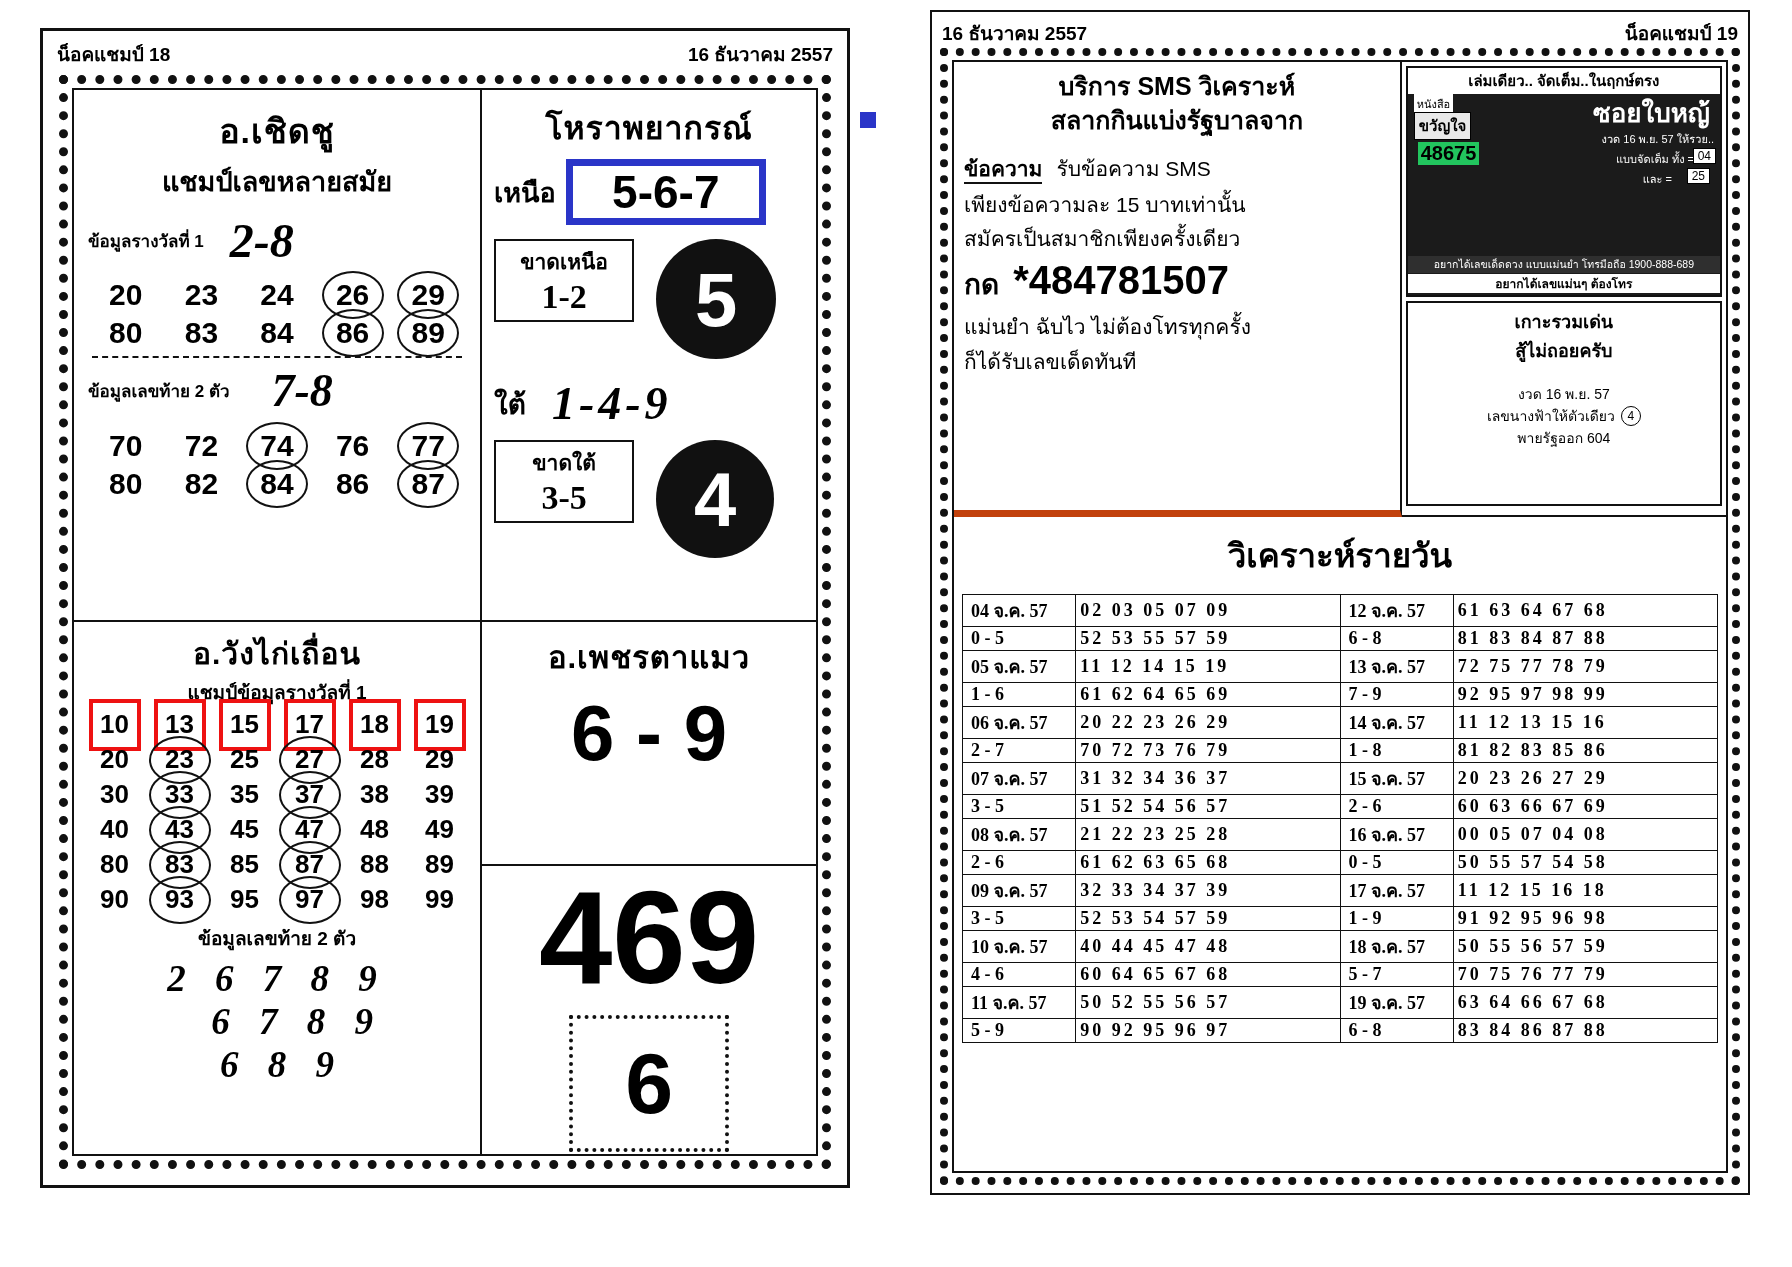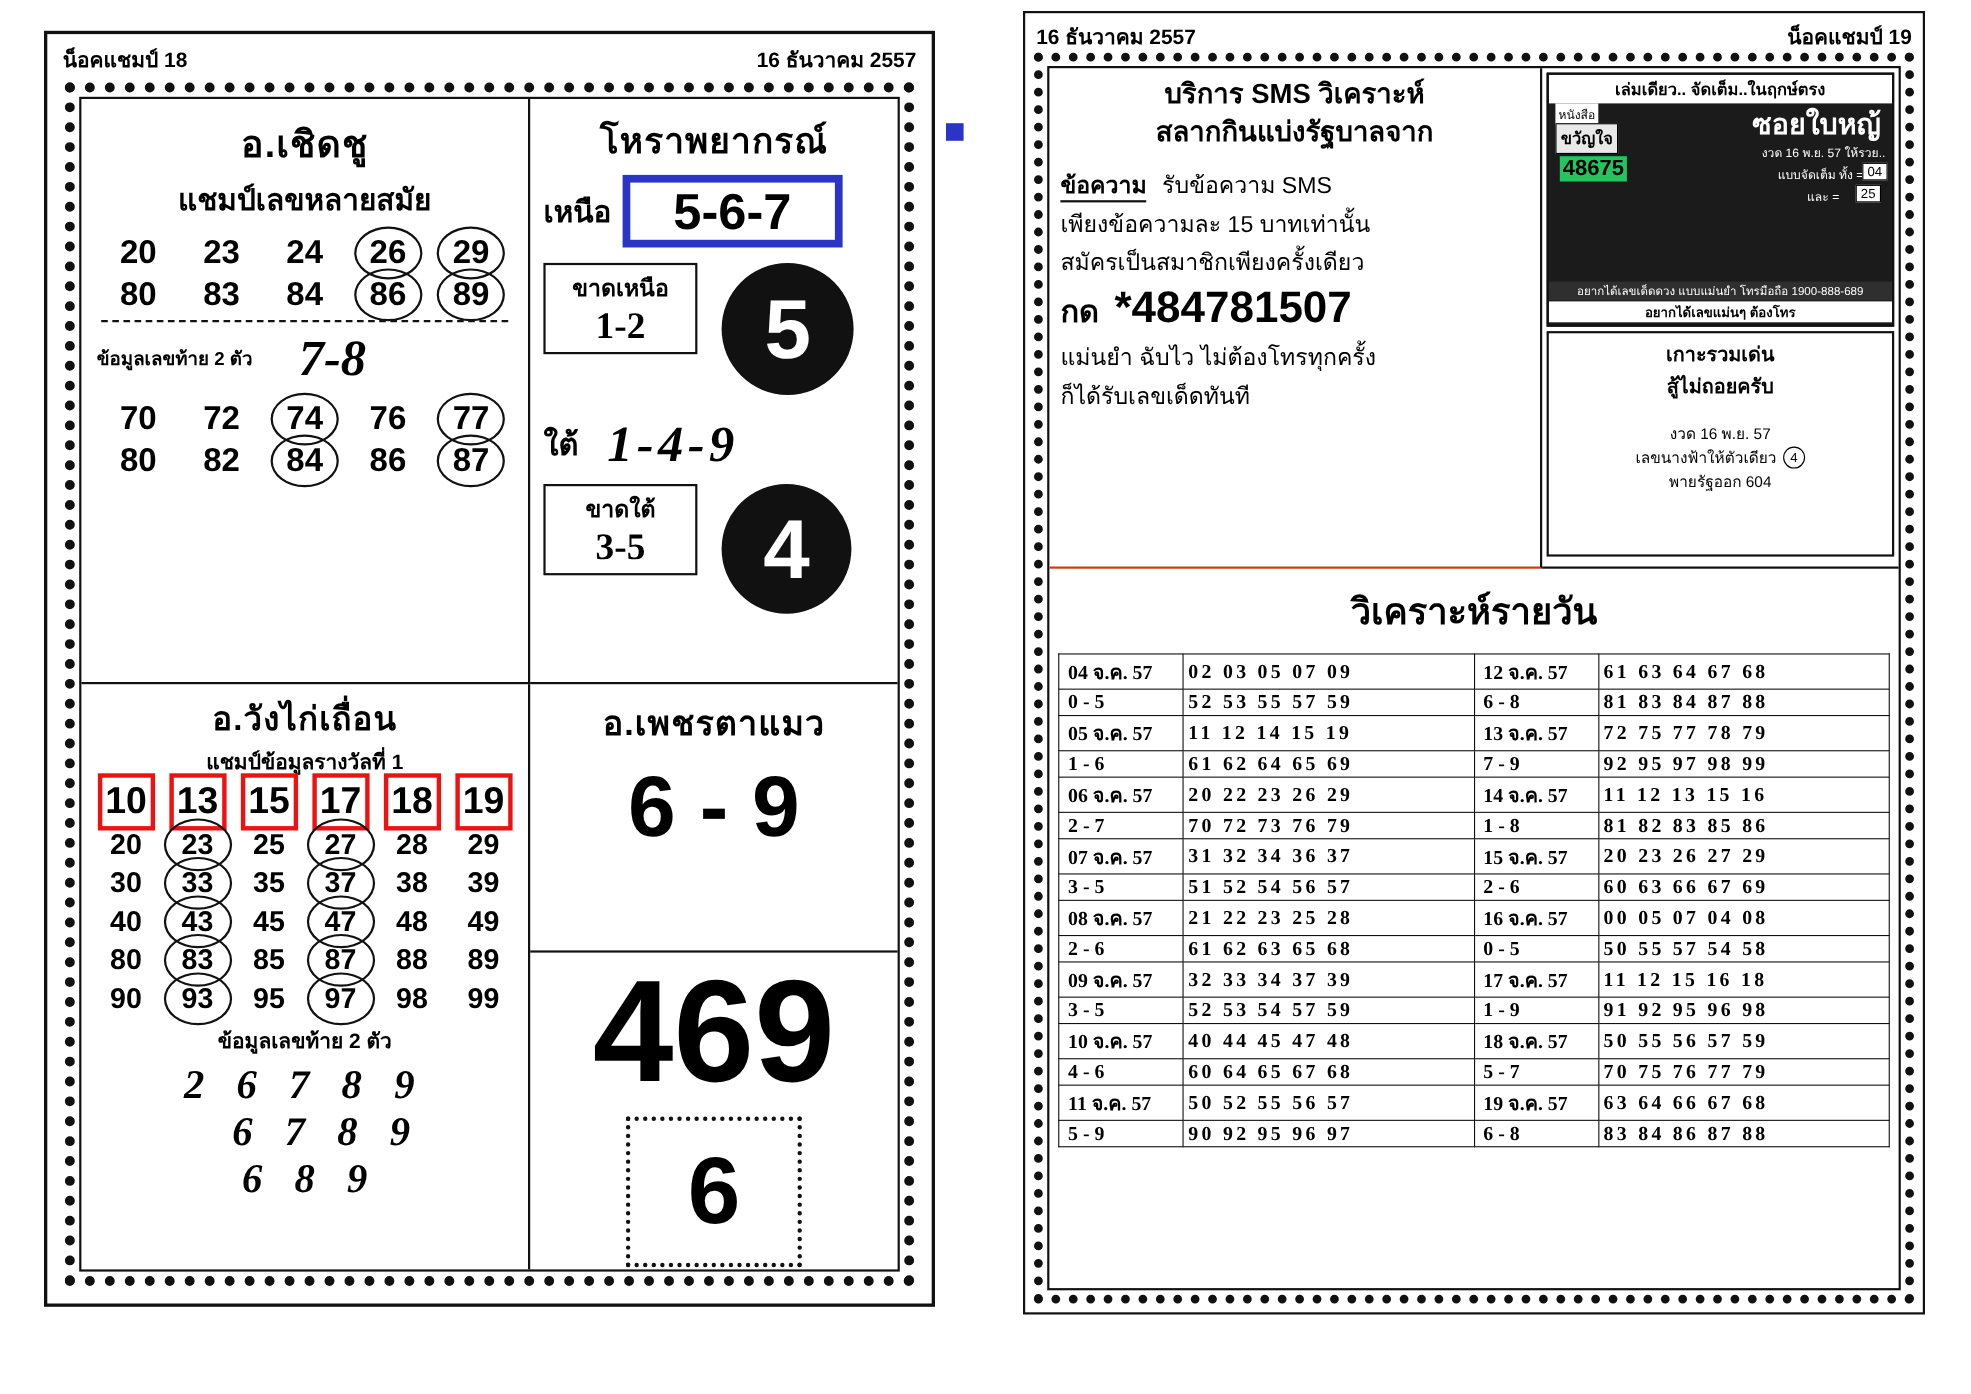--- a/index.html
+++ b/index.html
@@ -91,21 +91,21 @@
   .rs-head {
     position:absolute; top:6px; left:10px; right:10px;
     display:flex; justify-content:space-between; font-size:19px; font-weight:bold;
   }
   .rs-dot {
     position:absolute; left:8px; top:36px; right:8px; bottom:8px;
     border:8px dotted #111;
   }
   .rs-inner { position:absolute; left:4px; top:4px; right:4px; bottom:4px; border:2px solid #111; }
 
-  .sms-block { position:absolute; left:0; top:0; width:58%; height:41%; padding:8px 10px; border-right:2px solid #111; border-bottom:2px solid #c2410c;}
+  .sms-block { position:absolute; left:0; top:0; width:58%; height:41%; padding:8px 10px; border-right:2px solid #111; border-bottom:7px solid #c2410c;}
   .sms-title { text-align:center; font-size:25px; font-weight:bold; line-height:1.35; }
   .sms-line { font-size:21px; margin-top:7px; line-height:1.3; }
   .sms-code { font-size:40px; font-weight:bold; margin-top:6px; }
 
   .ad-block { position:absolute; left:58%; top:0; right:0; height:41%; border-bottom:2px solid #111; padding:4px; }
   .ad-top { border:2px solid #111; height:52%; background:#1b1b1b; color:#fff; position:relative; overflow:hidden;}
   .ad-bot { border:2px solid #111; height:46%; margin-top:4px; position:relative; overflow:hidden; font-size:13px; text-align:center;}
 
   .daily-title { position:absolute; left:0; top:41%; right:0; height:7%; display:flex; align-items:center; justify-content:center; font-size:33px; font-weight:bold; }
 
@@ -129,20 +129,24 @@
       <span>16 ธันวาคม 2557</span>
     </div>
 
     <div class="dotframe">
       <div class="inner">
 
         <div class="q q-tl">
           <div class="title-big" style="margin-top:14px;">อ.เชิดชู</div>
           <div class="title-med" style="margin-top:2px;">แชมป์เลขหลายสมัย</div>
 
+          <div style="display:flex; align-items:center; padding:10px 14px 0 14px;">
+            <span class="row-label">ข้อมูลรางวัลที่ 1</span>
+            <span class="hand" style="font-size:48px; margin-left:26px;">2-8</span>
+          </div>
 
           <div class="numrow" style="margin-top:8px;">
             <span>20</span>
             <span>23</span>
             <span>24</span>
             <span class="circled">26</span>
             <span class="circled">29</span>
           </div>
           <div class="numrow">
             <span>80</span>
@@ -208,21 +212,21 @@
             <div class="blackdisc" style="width:118px; height:118px; font-size:76px; margin-left:22px;">
               <span>4</span>
             </div>
           </div>
         </div>
 
         <div class="q q-bl">
           <div class="title-big" style="margin-top:8px; font-size:30px;">อ.วังไก่เถื่อน</div>
           <div style="text-align:center; font-size:19px; font-weight:bold;">แชมป์ข้อมูลรางวัลที่ 1</div>
 
-          <div class="numrow" style="font-size:34px; padding:2px 8px;align-items:center;">
+          <div class="numrow" style="font-size:26px; padding:2px 8px;align-items:center;">
             <span class="boxed-red">10</span>
             <span class="boxed-red">13</span>
             <span class="boxed-red">15</span>
             <span class="boxed-red">17</span>
             <span class="boxed-red">18</span>
             <span class="boxed-red">19</span>
           </div>
           <div class="numrow" style="font-size:26px; padding:2px 8px;">
             <span>20</span>
             <span class="circled">23</span>

